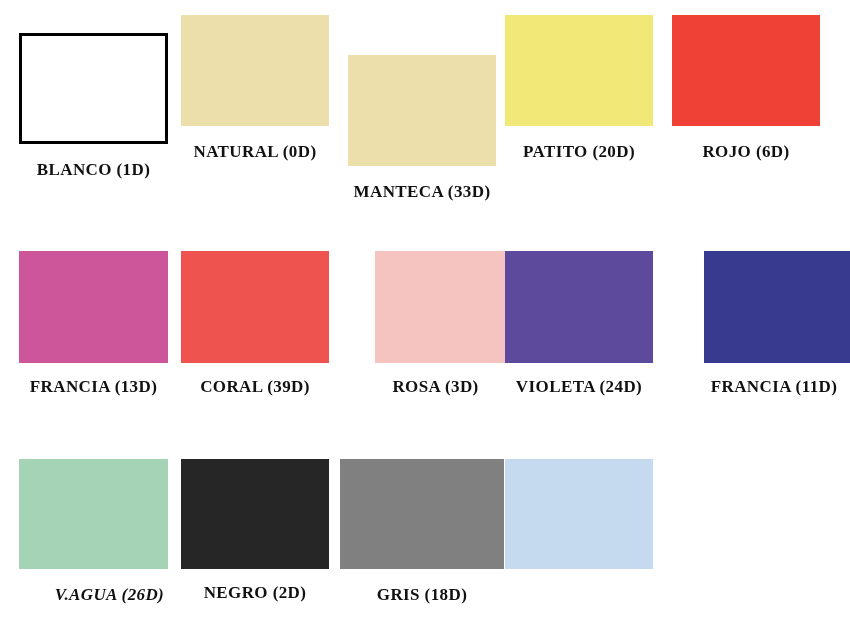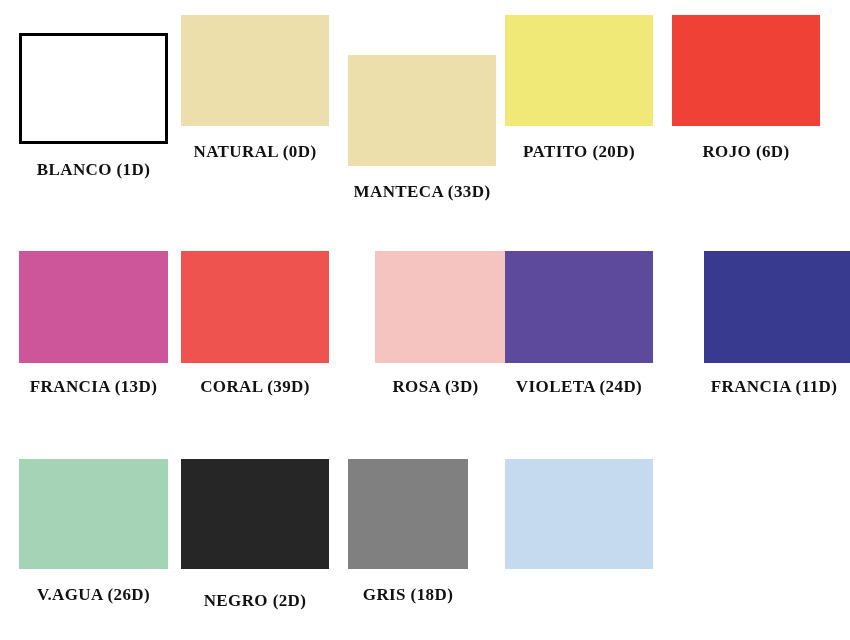--- a/index.html
+++ b/index.html
@@ -93,27 +93,27 @@
         <div class="swatch-label" style="position: absolute; left: 0px; top: 126px;">VIOLETA (24D)</div>
       </div>
       <div class="swatch-cell" style="left: 672px; width: 172px; top: 251px; padding-left: 32px;">
         <div class="swatch-chip" title="FRANCIA (11D)" style="height: 112px; background: rgb(56, 58, 143);"></div>
         <div class="swatch-label" style="position: absolute; left: 0px; top: 126px;">FRANCIA (11D)</div>
       </div>
     </div>
     <div class="swatch-row" style="top: 0px;">
       <div class="swatch-cell" style="left: 19px; width: 149px; top: 459px;">
         <div class="swatch-chip" title="V.AGUA (26D)" style="height: 110px; background: rgb(165, 211, 182);"></div>
-        <div class="swatch-label" style="position: absolute; left: 0px; top: 126px;">V.AGUA (26D)</div>
+        <div class="swatch-label" style="position: absolute; left: 16px; top: 126px; font-style: italic;">V.AGUA (26D)</div>
       </div>
       <div class="swatch-cell" style="left: 181px; width: 148px; top: 459px;">
         <div class="swatch-chip" title="NEGRO (2D)" style="height: 110px; background: rgb(38, 38, 38);"></div>
-        <div class="swatch-label" style="position: absolute; left: 0px; top: 132px;">NEGRO (2D)</div>
+        <div class="swatch-label" style="position: absolute; left: 0px; top: 124px;">NEGRO (2D)</div>
       </div>
-      <div class="swatch-cell" style="left: 348px; width: 120px; top: 459px;">
+      <div class="swatch-cell" style="left: 340px; width: 164px; top: 459px;">
         <div class="swatch-chip" title="GRIS (18D)" style="height: 110px; background: rgb(128, 128, 128);"></div>
         <div class="swatch-label" style="position: absolute; left: 0px; top: 126px;">GRIS (18D)</div>
       </div>
       <div class="swatch-cell" style="left: 505px; width: 148px; top: 459px;">
         <div class="swatch-chip" title="CELESTE(4)" style="height: 110px; background: rgb(197, 217, 239);"></div>
       </div>
     </div>
   </div>
 
 </body></html>

